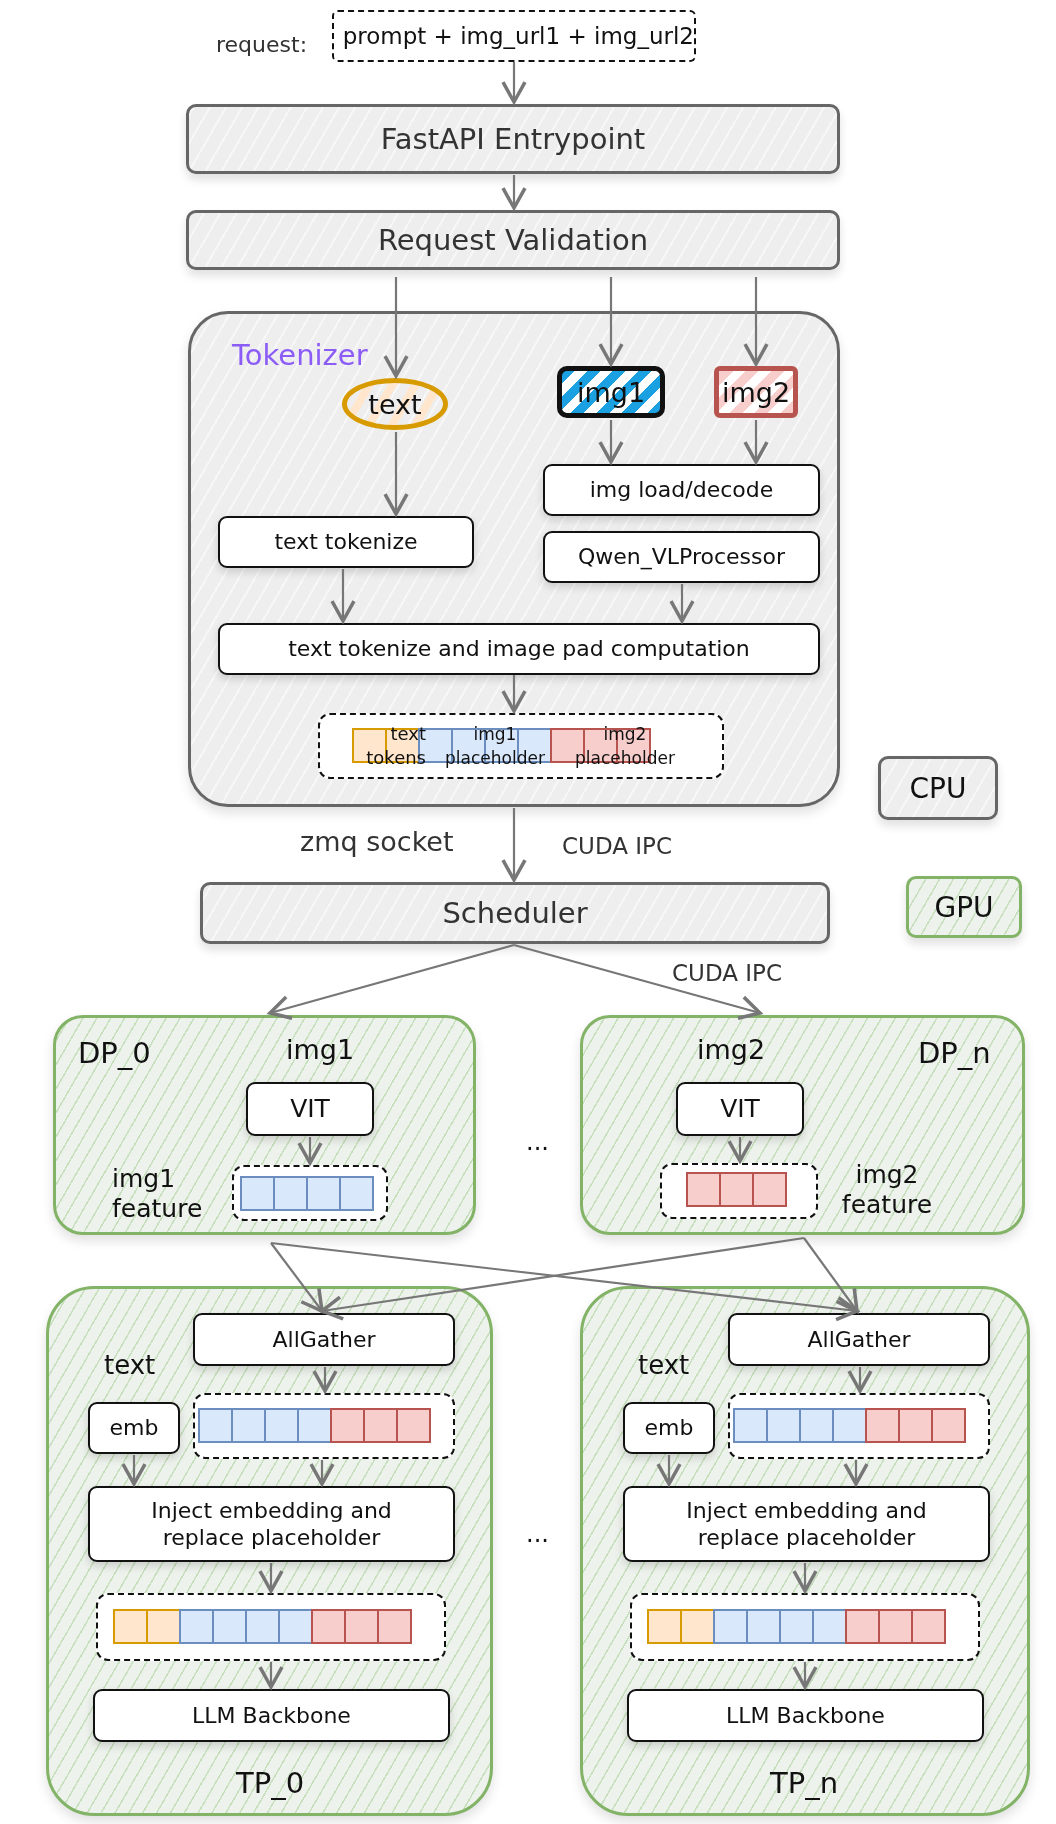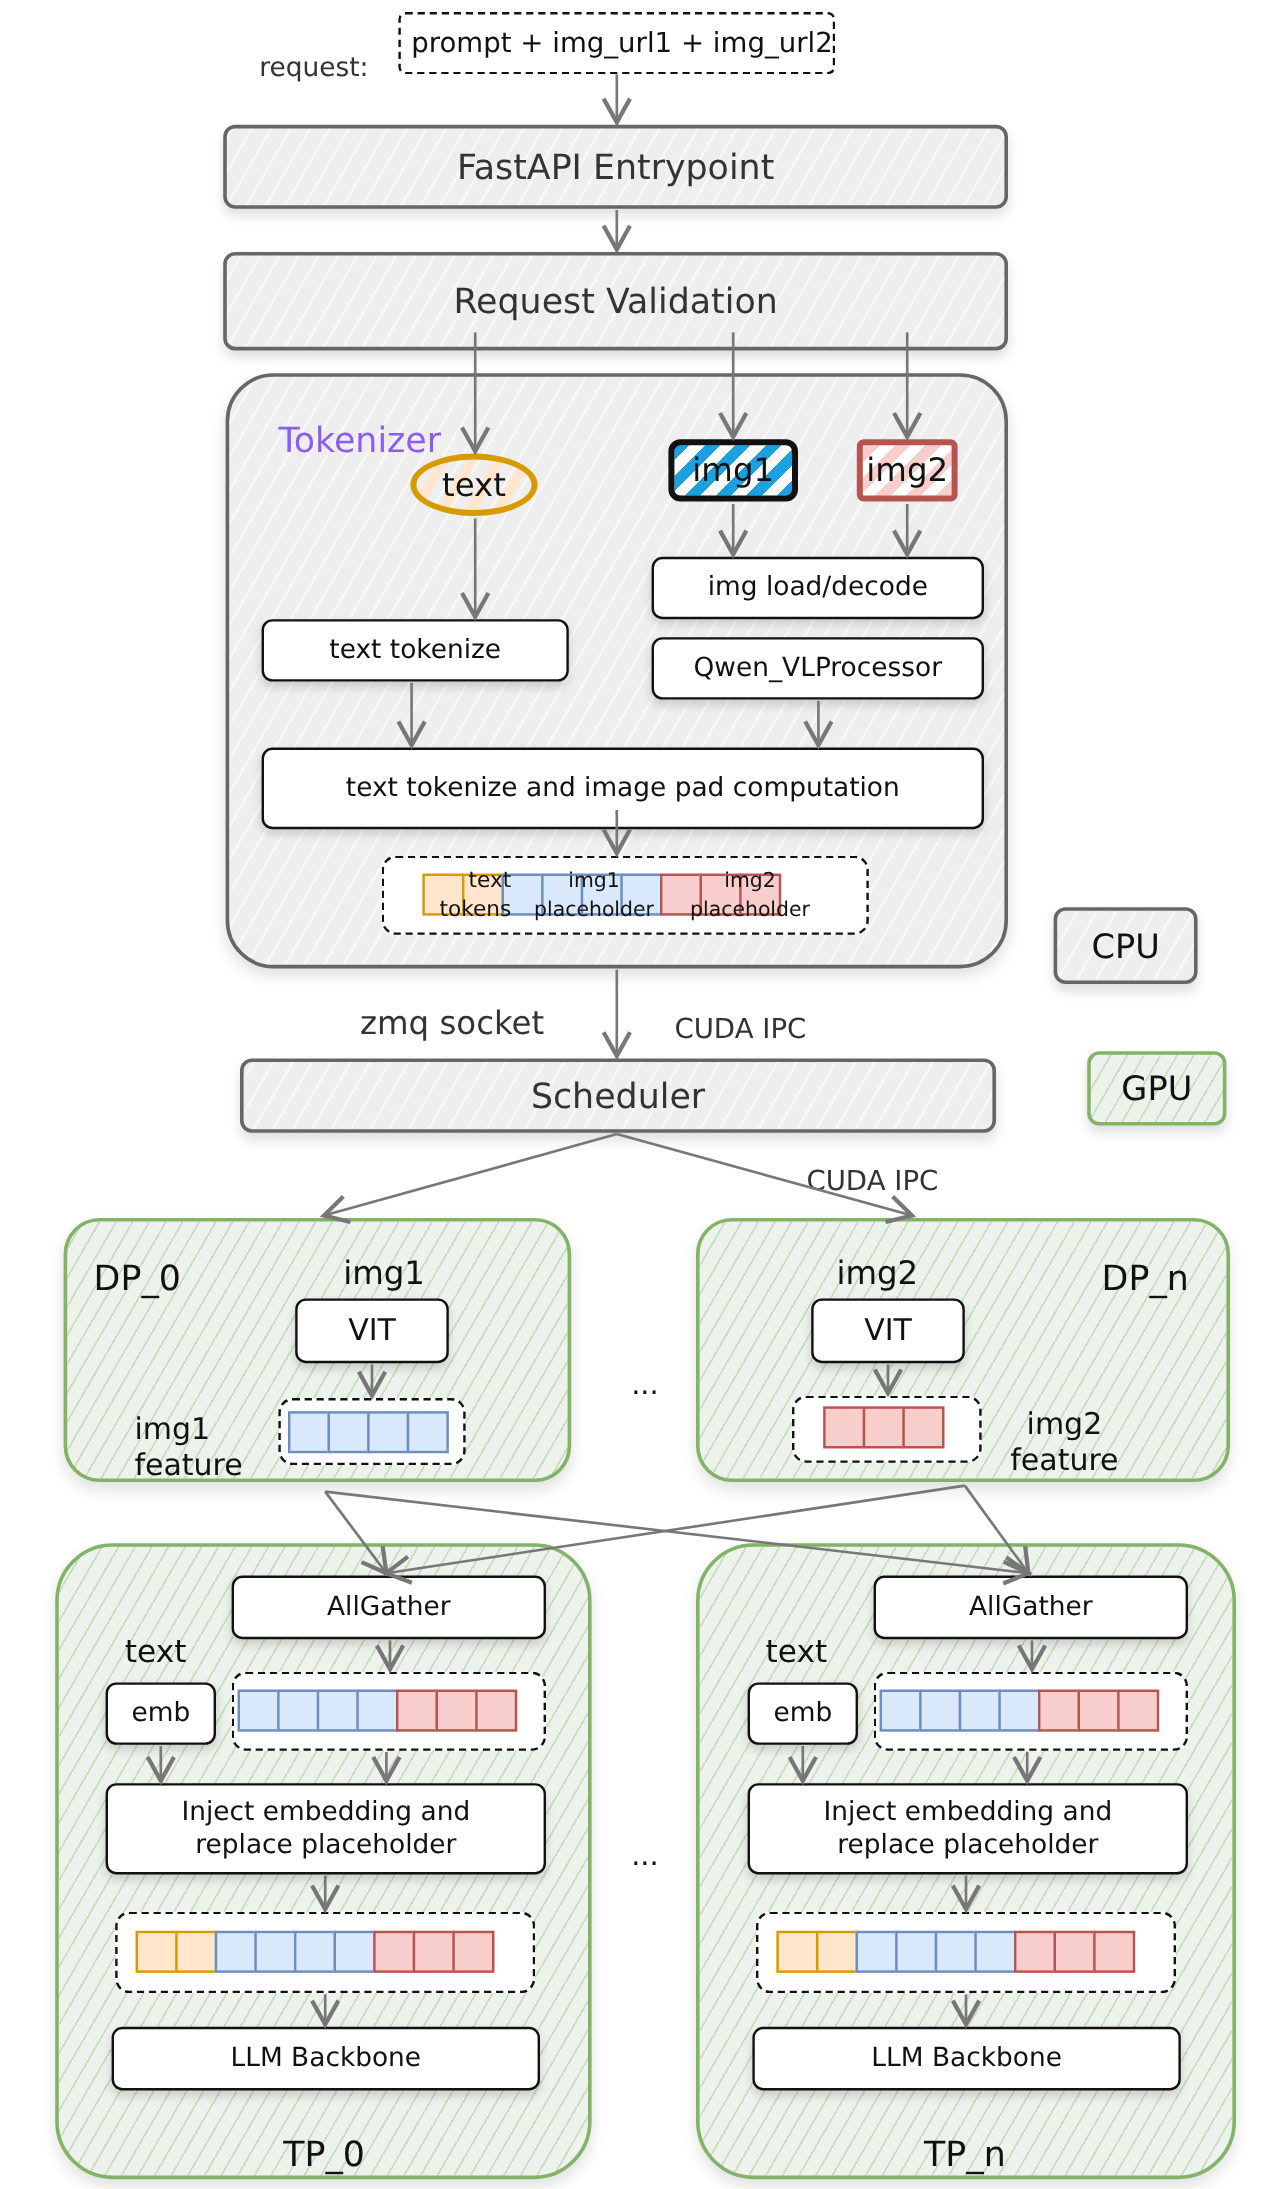--- a/index.html
+++ b/index.html
@@ -5,41 +5,41 @@
   html,body{margin:0;padding:0;background:#fff;}
   body{width:1056px;height:1824px;position:relative;overflow:hidden;font-family:"DejaVu Sans",sans-serif;color:#111;}
   .abs{position:absolute;box-sizing:border-box;}
   .hatch-gray{background-color:#eeeeee;background-image:repeating-linear-gradient(-60deg,rgba(255,255,255,0.55) 0 2px,transparent 2px 14px);}
   .hatch-green{background-color:#eef2ec;background-image:repeating-linear-gradient(-60deg,rgba(150,200,130,0.45) 0 1.5px,transparent 1.5px 12px);}
   .band{border:3px solid #666;border-radius:10px;display:flex;align-items:center;justify-content:center;font-size:29px;color:#333;box-shadow:0 6px 10px rgba(0,0,0,0.12);text-align:center;}
   .container-gray{border:3px solid #666;border-radius:40px;box-shadow:0 6px 12px rgba(0,0,0,0.12);}
   .container-green{border:3px solid #82b366;border-radius:30px;box-shadow:0 6px 12px rgba(0,0,0,0.12);}
   .wbox{background:#fff;border:2.5px solid #111;border-radius:9px;display:flex;align-items:center;justify-content:center;text-align:center;font-size:22px;box-shadow:0 4px 8px rgba(0,0,0,0.15);line-height:1.25;}
   .dash{border:2.5px dashed #111;border-radius:12px;background:#fff;}
-  .lbl{font-size:26px;color:#111;white-space:nowrap;margin-top:12px;}
+  .lbl{font-size:26px;color:#111;white-space:nowrap;}
   .cells{display:flex;position:absolute;}
   .cell{width:35px;height:35px;box-sizing:border-box;margin-right:-2px;}
   .c-y{background:#ffe6cc;border:2.5px solid #d79b00;}
   .c-b{background:#dae8fc;border:2.5px solid #6c8ebf;}
   .c-r{background:#f8cecc;border:2.5px solid #b85450;}
   svg.arrows{position:absolute;left:0;top:0;pointer-events:none;}
 </style>
 </head>
 <body>
 
 <div class="abs lbl" style="left:216px;top:32px;font-size:22px;color:#333;">request:</div>
 <div class="abs dash" style="left:332px;top:10px;width:364px;height:52px;border-radius:6px;display:flex;align-items:center;justify-content:flex-end;">
   <span style="font-size:23px;">prompt + img_url1 + img_url2</span>
 </div>
 
 <div class="abs band hatch-gray" style="left:186px;top:104px;width:654px;height:70px;">
   <span>FastAPI Entrypoint</span>
 </div>
 
-<div class="abs band hatch-gray" style="left:186px;top:210px;width:654px;height:82px;">
+<div class="abs band hatch-gray" style="left:186px;top:210px;width:654px;height:60px;">
   <span>Request Validation</span>
 </div>
 
 <div class="abs container-gray hatch-gray" style="left:188px;top:311px;width:652px;height:496px;"></div>
 <div class="abs lbl" style="left:232px;top:338px;font-size:29px;color:#8b5cf6;">Tokenizer</div>
 
 <div class="abs" style="left:342px;top:378px;width:106px;height:52px;border:5px solid #d79b00;border-radius:50%;background:repeating-linear-gradient(-60deg,#ffe6cc 0 8px,transparent 8px 20px);display:flex;align-items:center;justify-content:center;">
   <span style="font-size:27px;">text</span>
 </div>
 
@@ -47,21 +47,21 @@
   <span style="font-size:27px;">img1</span>
 </div>
 
 <div class="abs" style="left:714px;top:366px;width:84px;height:52px;border:5px solid #b85450;border-radius:6px;background:repeating-linear-gradient(-45deg,#f8cecc 0 9px,#fff 9px 18px);display:flex;align-items:center;justify-content:center;">
   <span style="font-size:27px;">img2</span>
 </div>
 
 <div class="abs wbox" style="left:543px;top:464px;width:277px;height:52px;">img load/decode</div>
 <div class="abs wbox" style="left:218px;top:516px;width:256px;height:52px;">text tokenize</div>
 <div class="abs wbox" style="left:543px;top:531px;width:277px;height:52px;">Qwen_VLProcessor</div>
-<div class="abs wbox" style="left:218px;top:623px;width:602px;height:68px;">text tokenize and image pad computation</div>
+<div class="abs wbox" style="left:218px;top:623px;width:602px;height:52px;">text tokenize and image pad computation</div>
 
 <div class="abs dash" style="left:318px;top:713px;width:406px;height:66px;"></div>
 <div class="cells" style="left:352px;top:728px;">
   <div class="cell c-y"></div>
   <div class="cell c-y"></div>
   <div class="cell c-b"></div>
   <div class="cell c-b"></div>
   <div class="cell c-b"></div>
   <div class="cell c-b"></div>
   <div class="cell c-r"></div>

